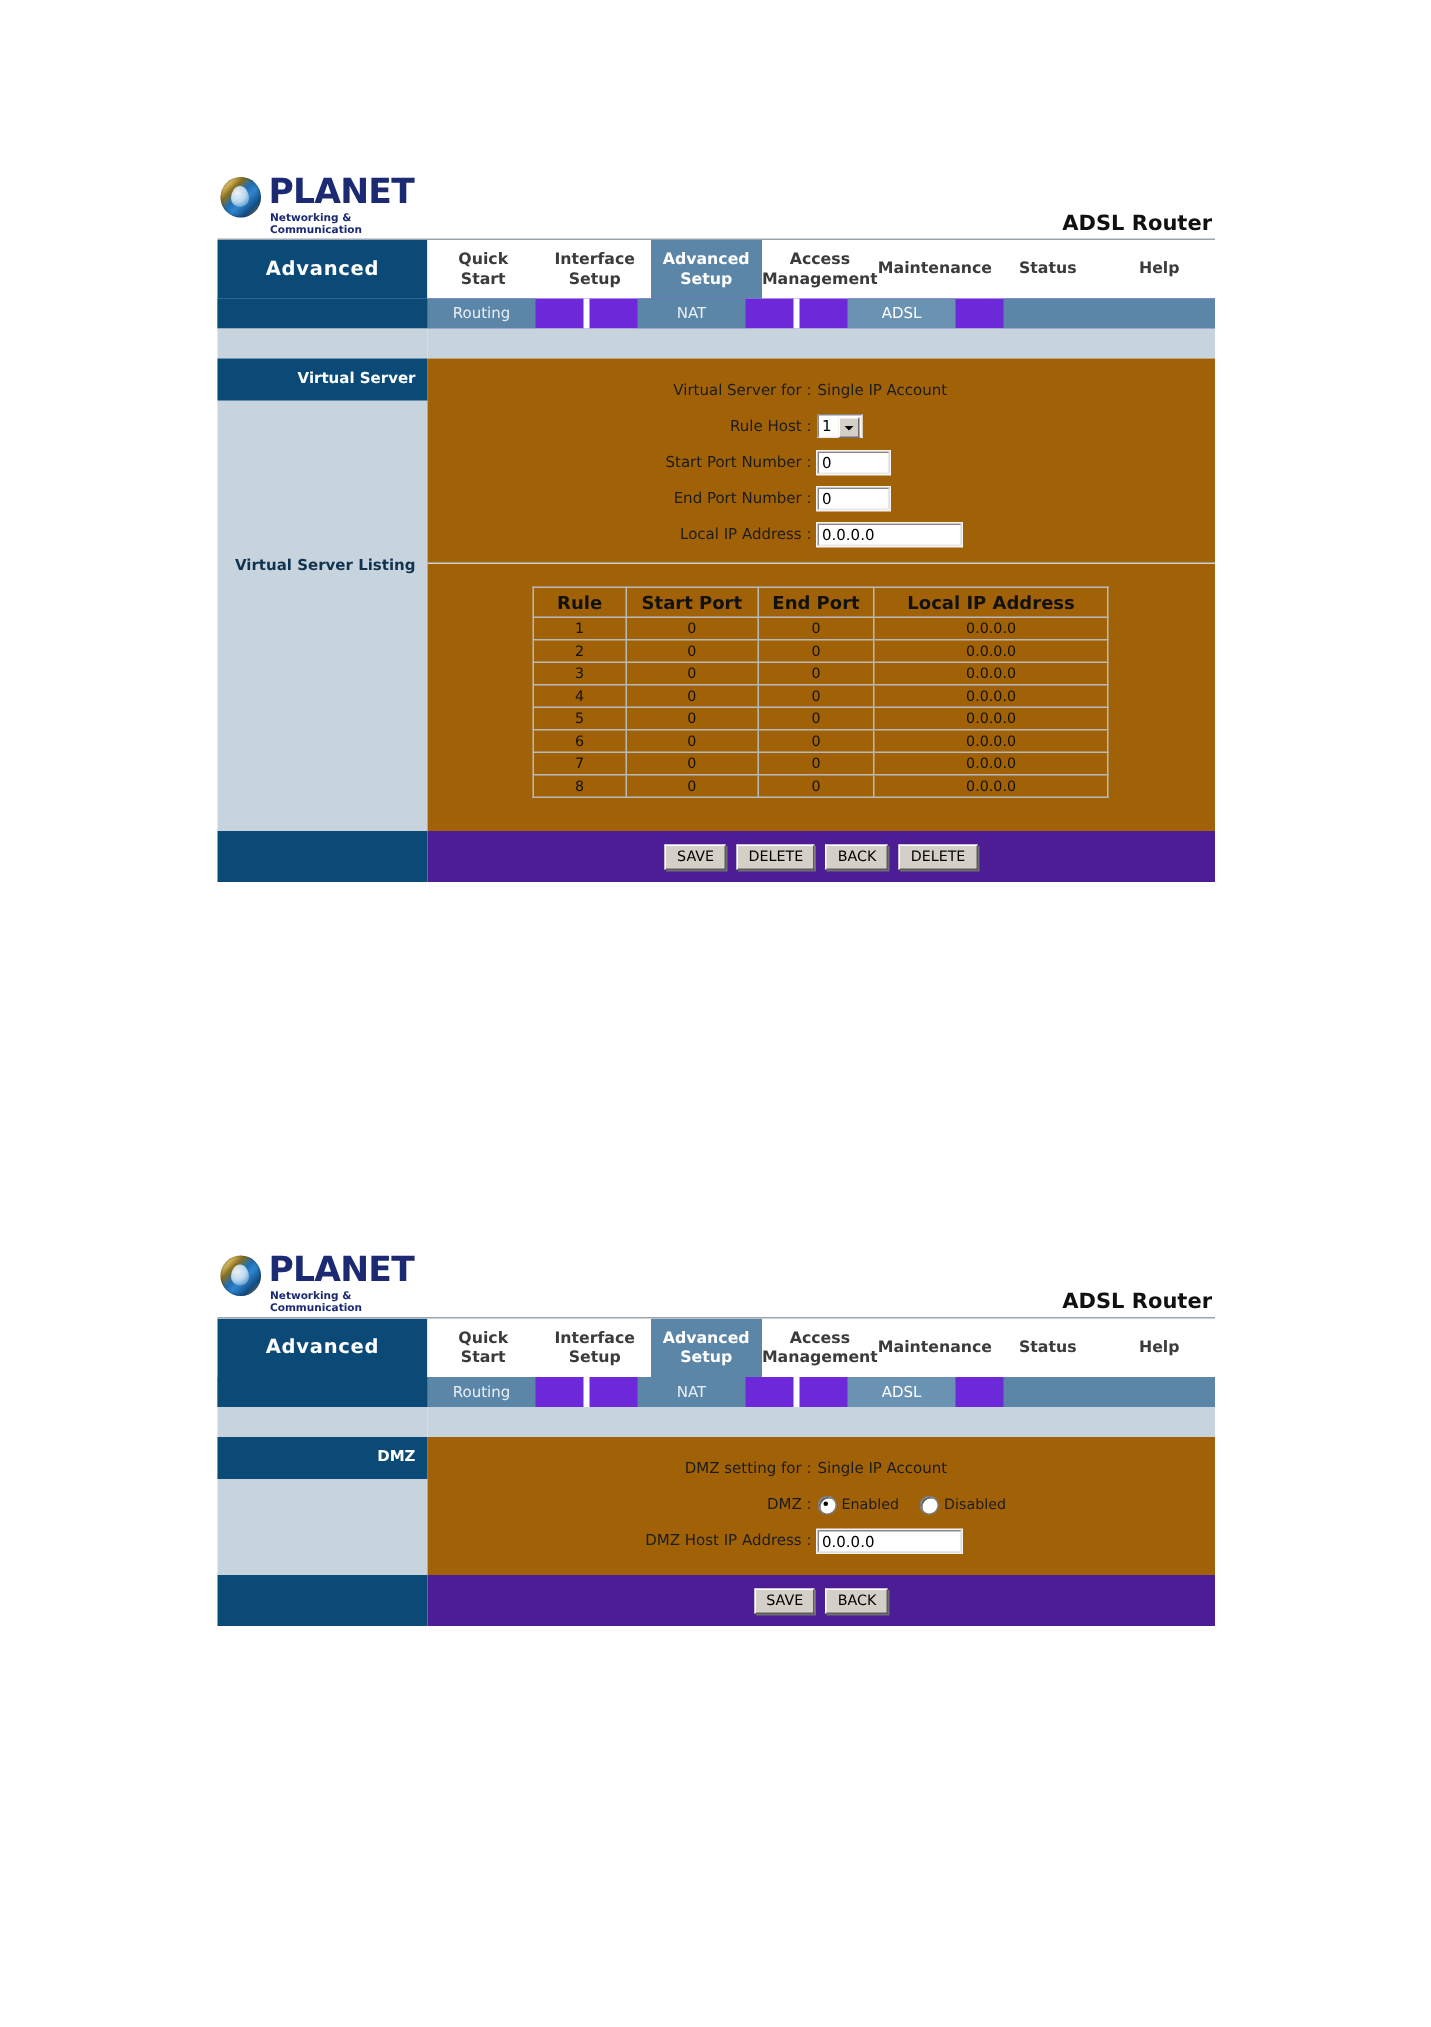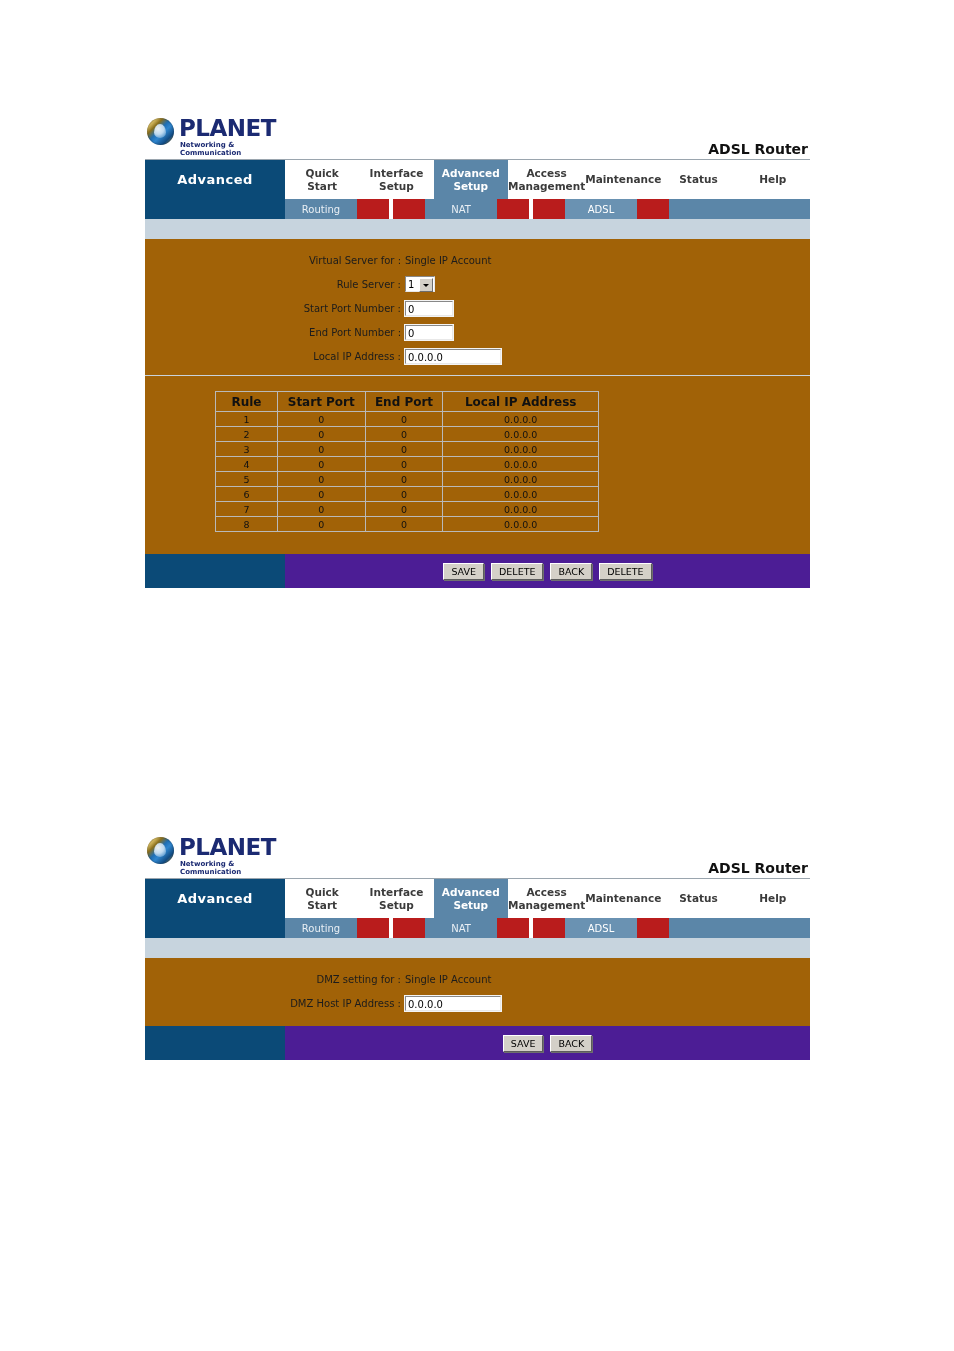--- a/index.html
+++ b/index.html
@@ -154,21 +154,21 @@
   }
   .subnav-spacer {
     width: 140px;
     flex: 0 0 140px;
     background: #0b4a77;
   }
   .subnav-tabs {
     flex: 1 1 auto;
     display: flex;
     align-items: stretch;
-    background: #b91c1c;
+    background: #6d28d9;
     gap: 32px;
   }
   .subnav-tab {
     width: 72px;
     display: flex;
     align-items: center;
     justify-content: center;
     font-family: "DejaVu Sans", sans-serif;
     font-size: 10px;
     color: #e9eff4;
@@ -455,31 +455,35 @@
         <div class="subnav-fill"></div>
       </div>
     </div>
 
     <div class="strip-row">
       <div class="strip-left"></div>
       <div class="strip-right"></div>
     </div>
 
     <div class="body-row">
+      <div class="side-col" style="min-height:300px;">
+        <div class="side-head">Virtual Server</div>
+        <div class="side-sublabel" style="top:133px;">Virtual Server Listing</div>
+      </div>
 
       <div class="content-col">
         <div class="form-area">
 
           <div class="frow">
             <div class="flabel">Virtual Server for :</div>
             <div class="fstatic">Single IP Account</div>
           </div>
 
           <div class="frow">
-            <div class="flabel">Rule Server :</div>
+            <div class="flabel">Rule Host :</div>
             <div class="selbox">
               <span class="selval">1</span>
               <span class="arrowbtn">
                   <span class="caret"></span>
                 </span>
             </div>
           </div>
 
           <div class="frow">
             <div class="flabel">Start Port Number :</div>
@@ -637,29 +641,43 @@
         <div class="subnav-fill"></div>
       </div>
     </div>
 
     <div class="strip-row">
       <div class="strip-left"></div>
       <div class="strip-right"></div>
     </div>
 
     <div class="body-row">
+      <div class="side-col" style="min-height:78px;">
+        <div class="side-head">DMZ</div>
+      </div>
 
       <div class="content-col">
         <div class="form-area">
 
           <div class="frow">
             <div class="flabel">DMZ setting for :</div>
             <div class="fstatic">Single IP Account</div>
           </div>
 
+          <div class="frow">
+            <div class="flabel">DMZ :</div>
+            <span class="radio-wrap">
+              <span class="radio on"></span>
+              <span class="radio-label">Enabled</span>
+            </span>
+            <span class="radio-wrap">
+              <span class="radio"></span>
+              <span class="radio-label">Disabled</span>
+            </span>
+          </div>
 
           <div class="frow">
             <div class="flabel">DMZ Host IP Address :</div>
             <div class="txtbox w-dmz">0.0.0.0</div>
           </div>
 
         </div>
         <div style="height:8px;"></div>
       </div>
     </div>

